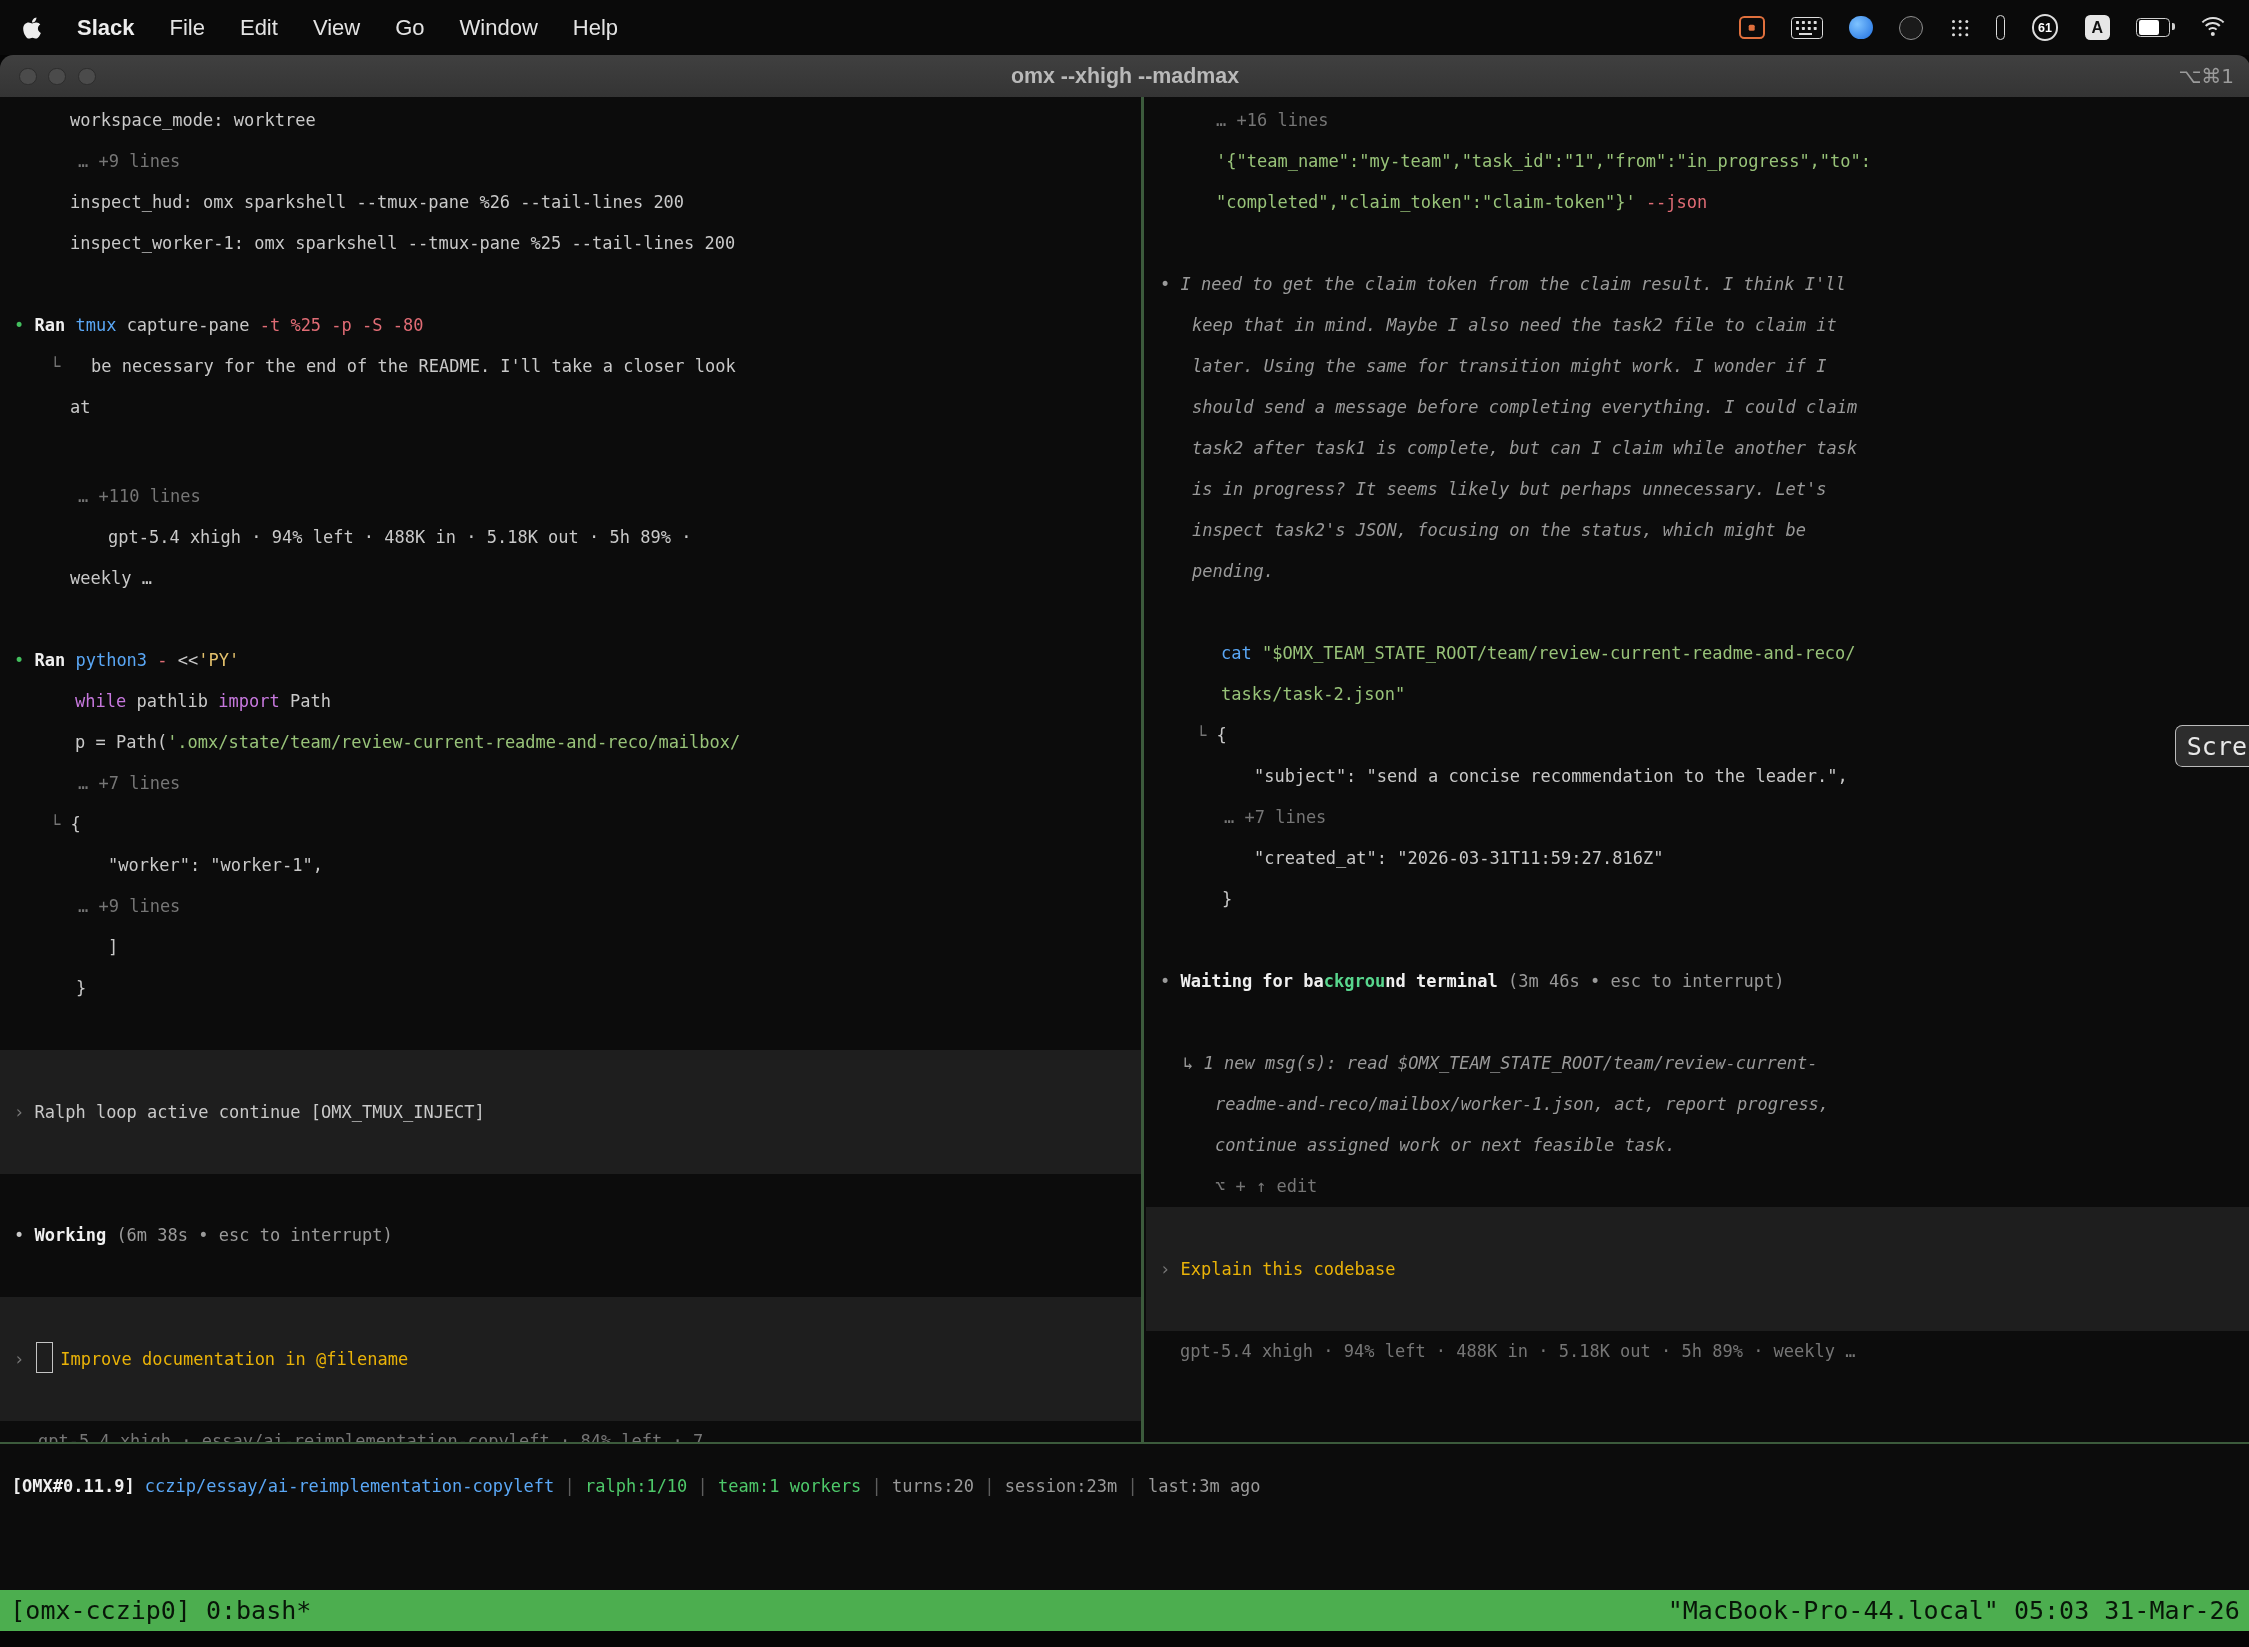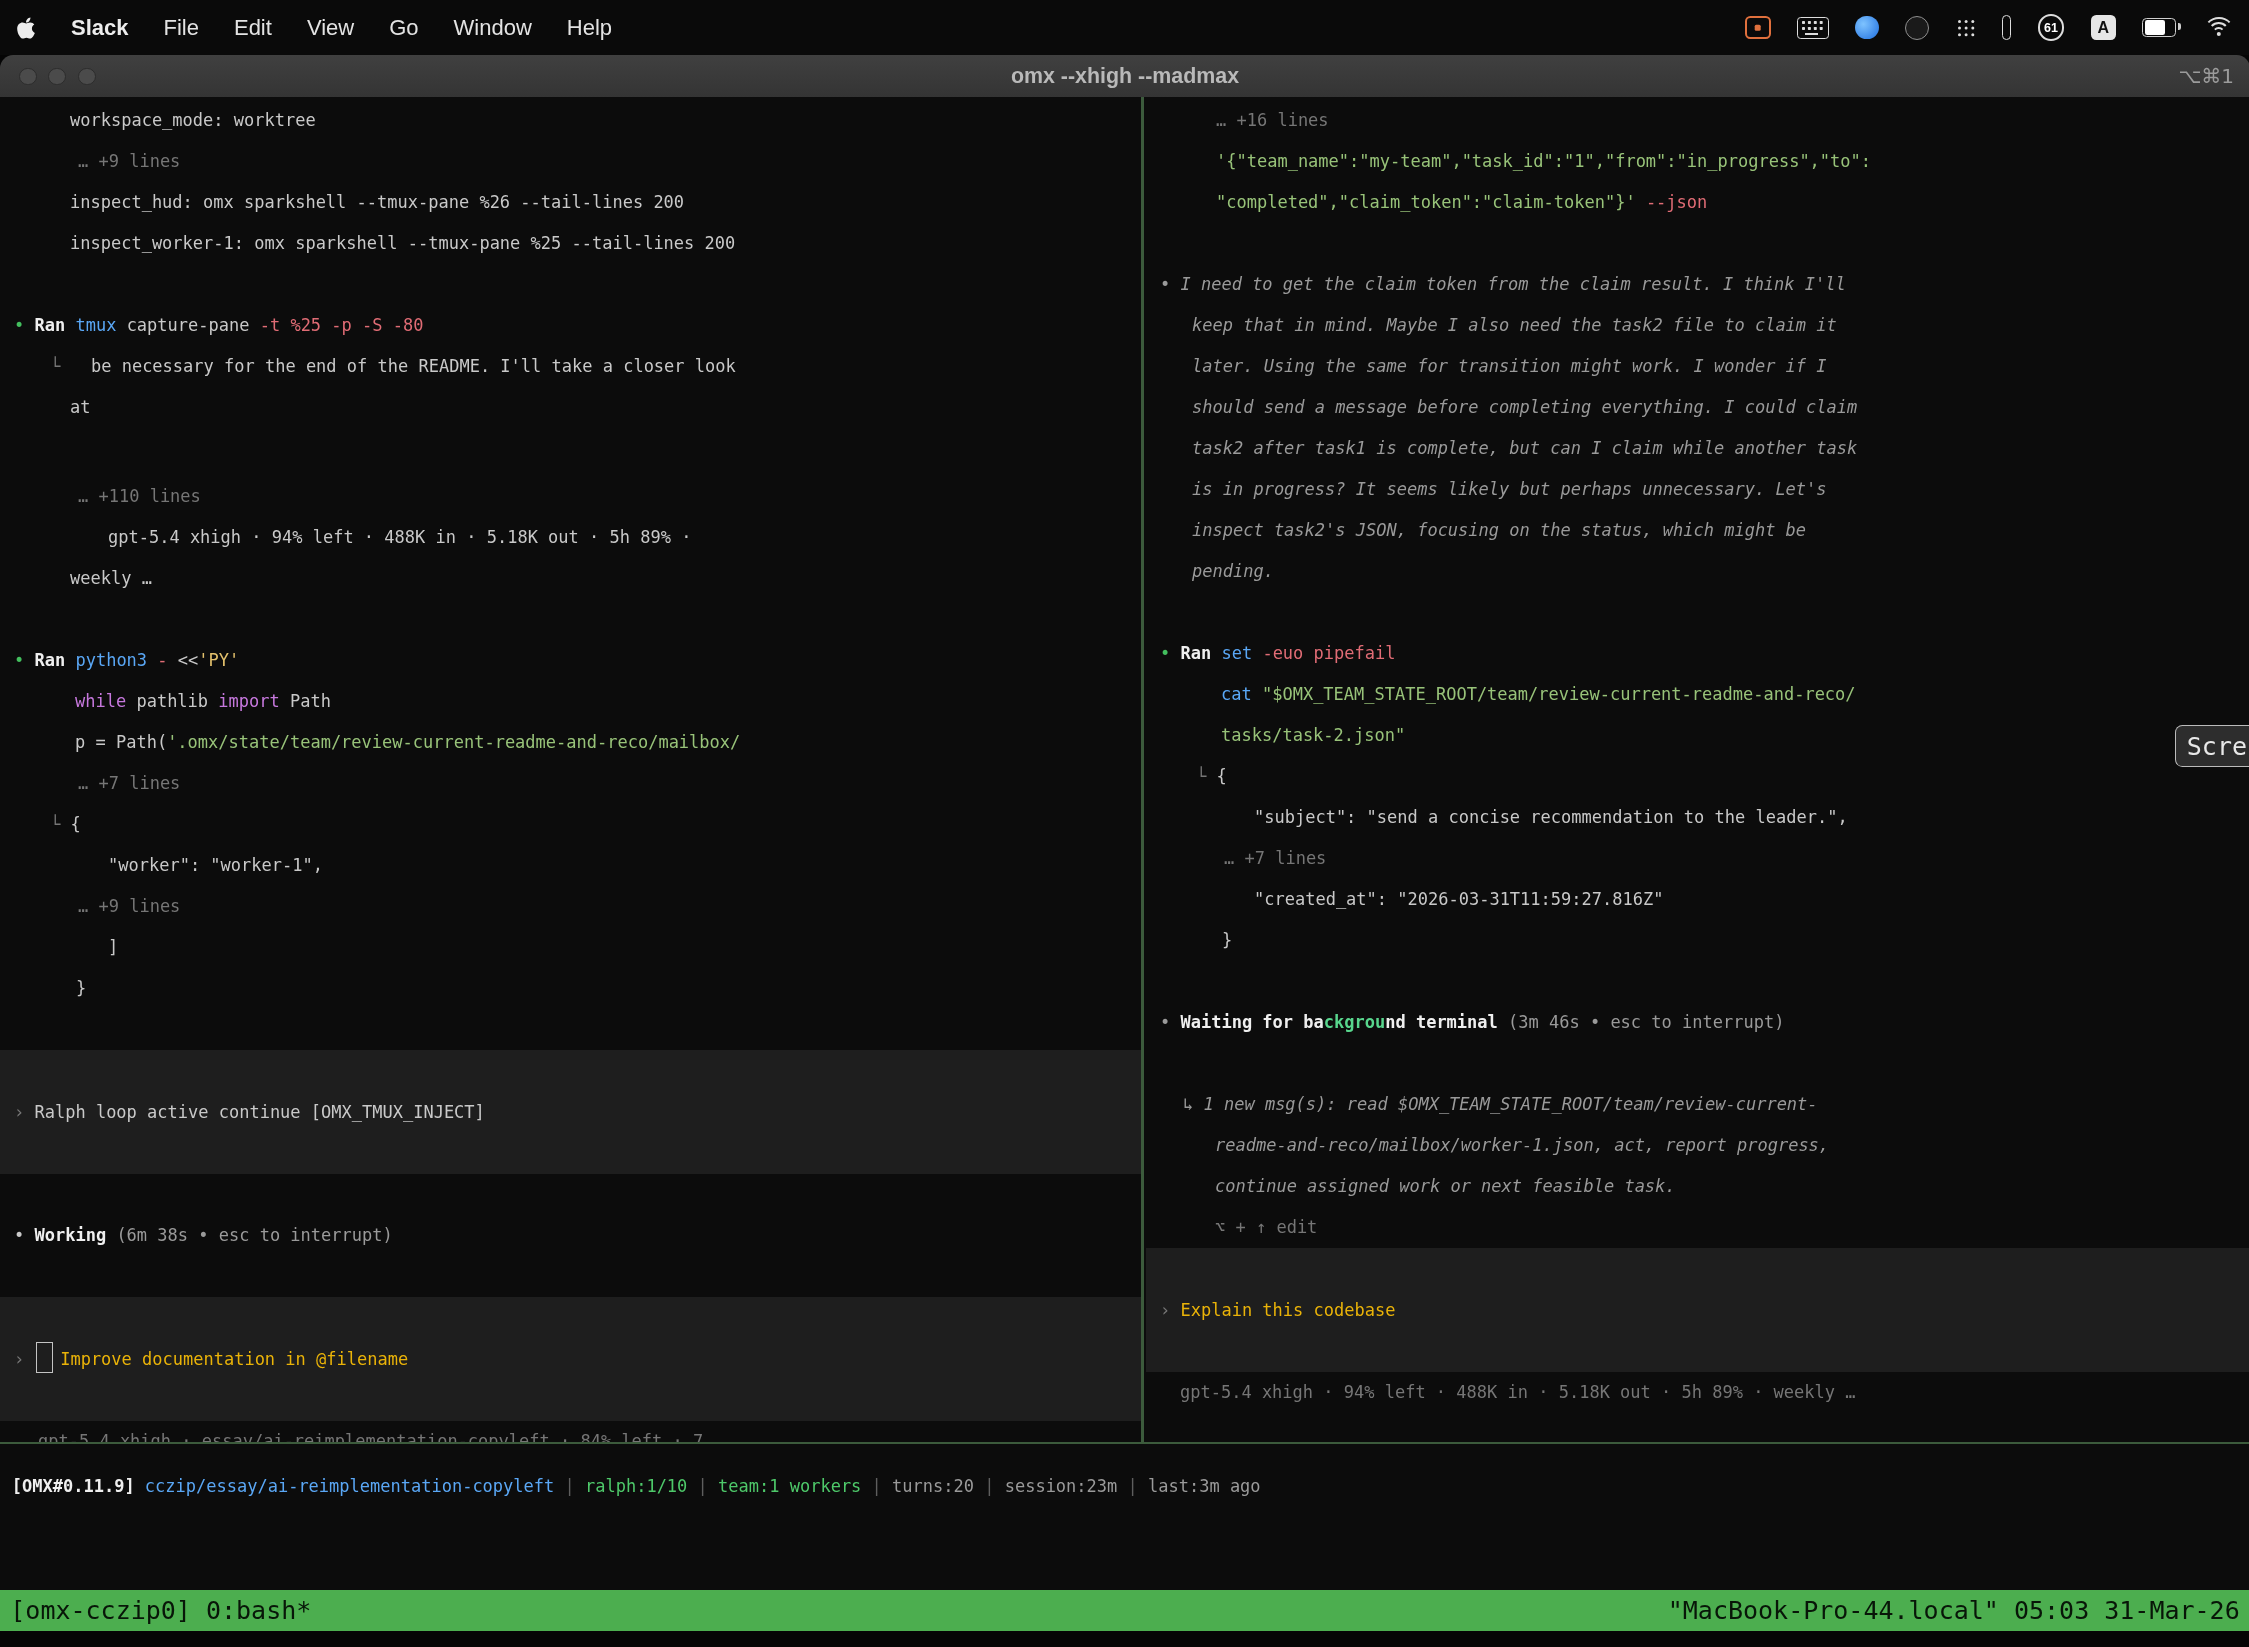--- a/index.html
+++ b/index.html
@@ -1,21 +1,21 @@
 <!DOCTYPE html>
 <html style="font-size:11.8px"><head>
 <meta charset="utf-8">
 <style>
   html,body{margin:0;padding:0;background:#000;}
   .screen{position:relative;width:2250px;height:1648px;background:#050505;overflow:hidden;
           font-family:"DejaVu Sans Mono",monospace;}
 
   
   .menubar{position:absolute;left:0;top:0;width:2250px;height:55px;background:#0a0a0a;
-           display:flex;justify-content:space-between;align-items:center;padding:0 16px;box-sizing:border-box;
+           display:flex;justify-content:space-between;align-items:center;padding:0 22px;box-sizing:border-box;
            font-family:"Liberation Sans",sans-serif;font-size:22px;color:#ededed;}
   .mb-left{display:flex;align-items:center;gap:35px;}
   .mb-apple svg{display:block;}
   .mb-app{font-weight:700;}
   .mb-item{color:#e3e3e3;}
   .mb-right{display:flex;align-items:center;gap:26.6px;}
   .mi{display:flex;align-items:center;justify-content:center;}
   .rec{display:block;width:22px;height:18.5px;border:2.2px solid #e0703d;border-radius:5.2px;position:relative;}
   .rec::after{content:"";position:absolute;left:50%;top:50%;transform:translate(-50%,-50%);
               width:6.6px;height:6.6px;background:#e0703d;border-radius:1.5px;}
@@ -197,21 +197,20 @@
         <div class="row"></div>
         <div class="row" style="padding-left: 14px;"><span class="gry">• </span><span class="ita">I need to get the claim token from the claim result. I think I'll</span></div>
         <div class="row" style="padding-left: 46px;"><span class="ita">keep that in mind. Maybe I also need the task2 file to claim it</span></div>
         <div class="row" style="padding-left: 46px;"><span class="ita">later. Using the same for transition might work. I wonder if I</span></div>
         <div class="row" style="padding-left: 46px;"><span class="ita">should send a message before completing everything. I could claim</span></div>
         <div class="row" style="padding-left: 46px;"><span class="ita">task2 after task1 is complete, but can I claim while another task</span></div>
         <div class="row" style="padding-left: 46px;"><span class="ita">is in progress? It seems likely but perhaps unnecessary. Let's</span></div>
         <div class="row" style="padding-left: 46px;"><span class="ita">inspect task2's JSON, focusing on the status, which might be</span></div>
         <div class="row" style="padding-left: 46px;"><span class="ita">pending.</span></div>
         <div class="row"></div>
-        <div class="row" style="padding-left: 14px;"><span class="grn">• </span><span class="bold">Ran </span><span class="blu">set</span><span class="red"> -euo pipefail</span></div>
         <div class="row" style="padding-left: 75px;"><span class="blu">cat </span><span class="str">"$OMX_TEAM_STATE_ROOT/team/review-current-readme-and-reco/</span></div>
         <div class="row" style="padding-left: 75px;"><span class="str">tasks/task-2.json"</span></div>
         <div class="row" style="padding-left: 50px;"><span class="dim">└ </span><span class="fg">{</span></div>
         <div class="row" style="padding-left: 108px;"><span class="fg">"subject": "send a concise recommendation to the leader.",</span></div>
         <div class="row" style="padding-left: 78px;"><span class="dim">… +7 lines</span></div>
         <div class="row" style="padding-left: 108px;"><span class="fg">"created_at": "2026-03-31T11:59:27.816Z"</span></div>
         <div class="row" style="padding-left: 76px;"><span class="fg">}</span></div>
         <div class="row"></div>
         <div class="row" style="padding-left: 14px;"><span class="gry">• </span><span class="bold">Waiting for ba</span><span class="boldgrn">ckgrou</span><span class="bold">nd terminal</span><span class="gry"> (3m 46s • esc to interrupt)</span></div>
         <div class="row"></div>

